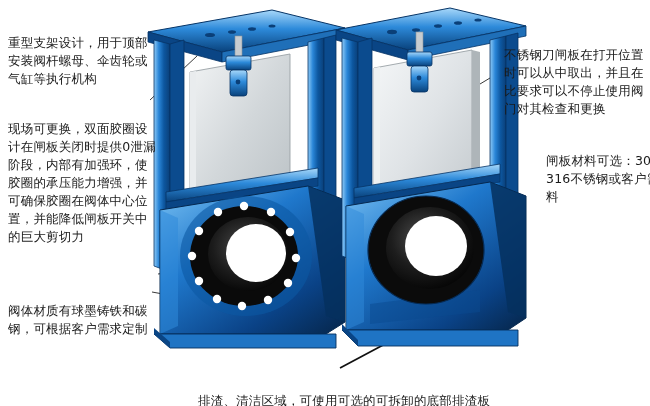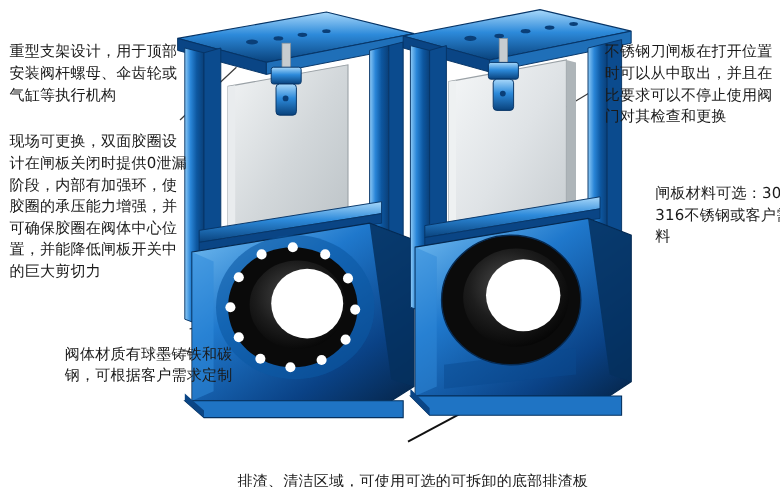--- a/index.html
+++ b/index.html
@@ -20,23 +20,23 @@
     line-height:18px;
     letter-spacing:0.2px;
     text-align:left;
     white-space:pre-wrap;
   }
   .note.left{left:8px;width:150px;}
   .note.right{left:504px;width:146px;}
   .note.bottom{left:198px;width:300px;}
 
   #note-bracket   {top:34px;}
-  #note-seat      {top:109px;}
-  #note-body      {top:286px;margin-left:46px;}
-  #note-gate      {top:34px;}
+  #note-seat      {top:120px;}
+  #note-body      {top:302px;}
+  #note-gate      {top:46px;}
   #note-gatemat   {top:152px;margin-left:42px;}
   #note-flange    {top:228px;}
   #note-flow      {top:282px;}
   #note-bottom    {top:392px;}
 
   
   svg.leaders{position:absolute;left:0;top:0;width:650px;height:406px;overflow:visible;}
   svg.leaders line{stroke:#3a3a3a;stroke-width:1;}
   svg.leaders line.thick{stroke:#111;stroke-width:1.6;}
 

